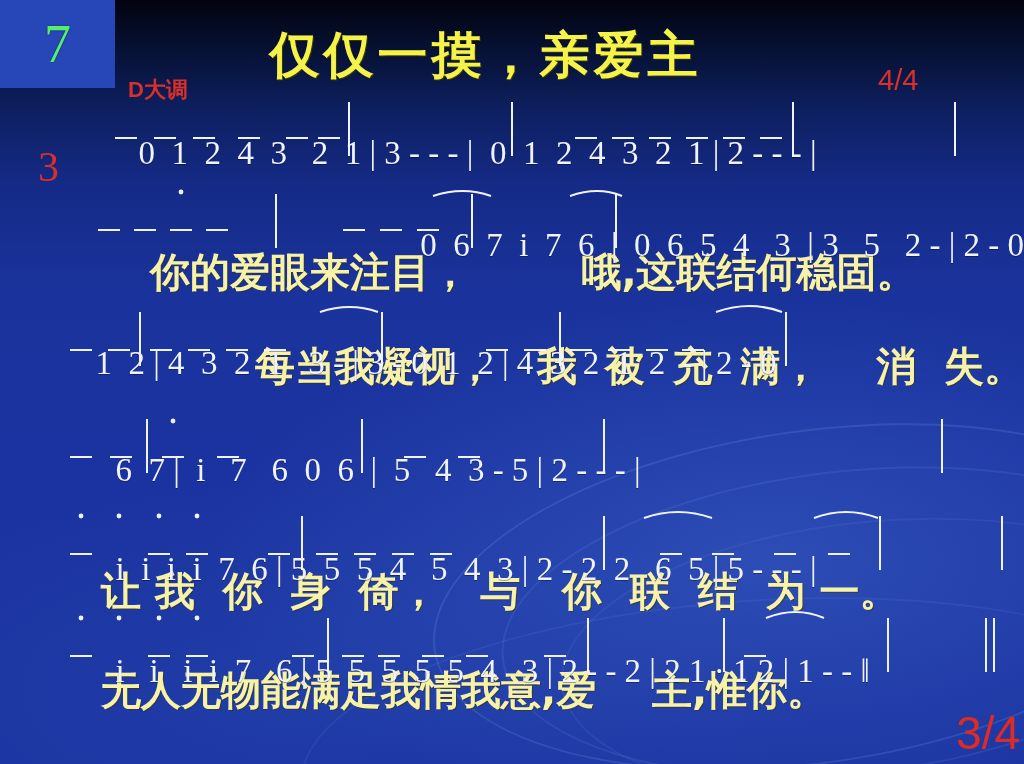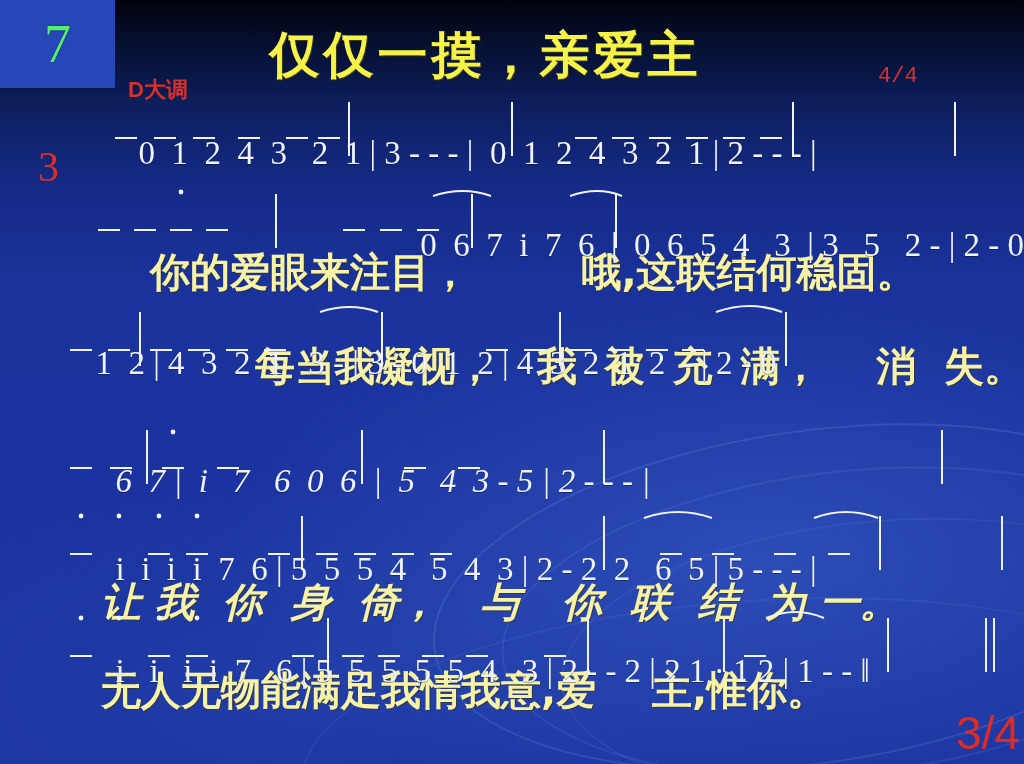--- a/index.html
+++ b/index.html
@@ -40,22 +40,22 @@
     font-family:"DejaVu Sans", sans-serif;
     text-shadow:1px 1px 0 #3a3a00;
   }
   #key{
     position:absolute;left:128px;top:75px;
     color:#d8302a;font-size:22px;font-weight:bold;
     font-family:Liberation Sans, sans-serif;
   }
   #meter{
     position:absolute;left:878px;top:64px;
-    color:#d8302a;font-size:22px;
-    font-family:Liberation Mono, monospace;
+    color:#d8302a;font-size:29px;
+    font-family:Liberation Sans, sans-serif;
   }
   #verse{
     position:absolute;left:38px;top:143px;
     color:#d8302a;font-size:42px;
     font-family:"Liberation Serif", serif;
   }
   #page{
     position:absolute;right:4px;bottom:4px;
     color:#e02b22;font-size:46px;
     font-family:"Liberation Sans", sans-serif;
@@ -168,21 +168,21 @@
           <line x1="556" y1="52" x2="578" y2="52"></line>
           <line x1="594" y1="52" x2="616" y2="52"></line>
           <line x1="630" y1="52" x2="652" y2="52"></line>
           <path d="M664 14 q34 -12 66 0"></path>
           <line x1="734" y1="14" x2="734" y2="68"></line>
         </g>
       </svg>
     </div>
   </div>
 
-  <div class="stanza" style="top:432px;font-style:italic;">
+  <div class="stanza" style="top:421px;">
     <div class="notes nwrap" style="padding-left:66px;">
       <span>6  7 |  i   7   6  0  6  |  5   4  3 - 5 | 2 - - - |</span>
       <svg width="960" height="70" style="position:absolute;left:52px;top:-18px;pointer-events:none;">
         <g stroke="#eef3ff" stroke-width="2" fill="none">
           <line x1="18" y1="54" x2="40" y2="54"></line>
           <line x1="58" y1="54" x2="80" y2="54"></line>
           <line x1="95" y1="16" x2="95" y2="70"></line>
           <line x1="110" y1="54" x2="132" y2="54"></line>
           <circle cx="121" cy="18" r="2.4" fill="#eef3ff" stroke="none"></circle>
           <line x1="165" y1="54" x2="187" y2="54"></line>

